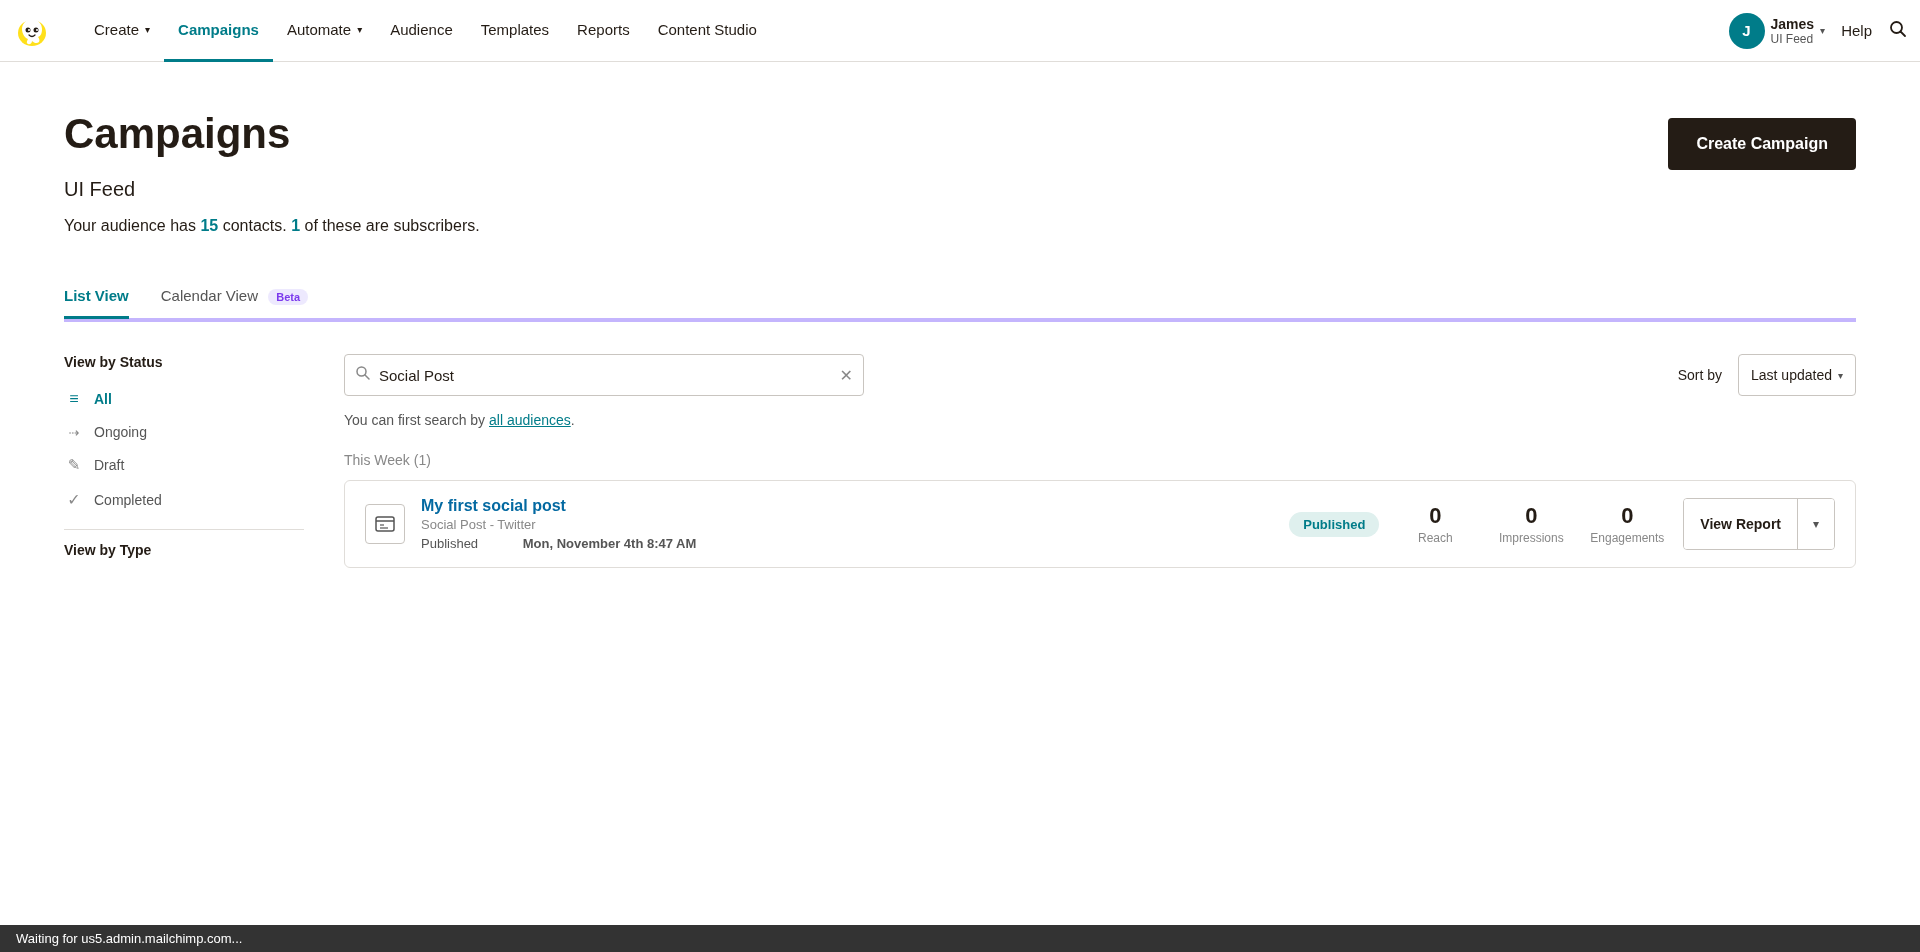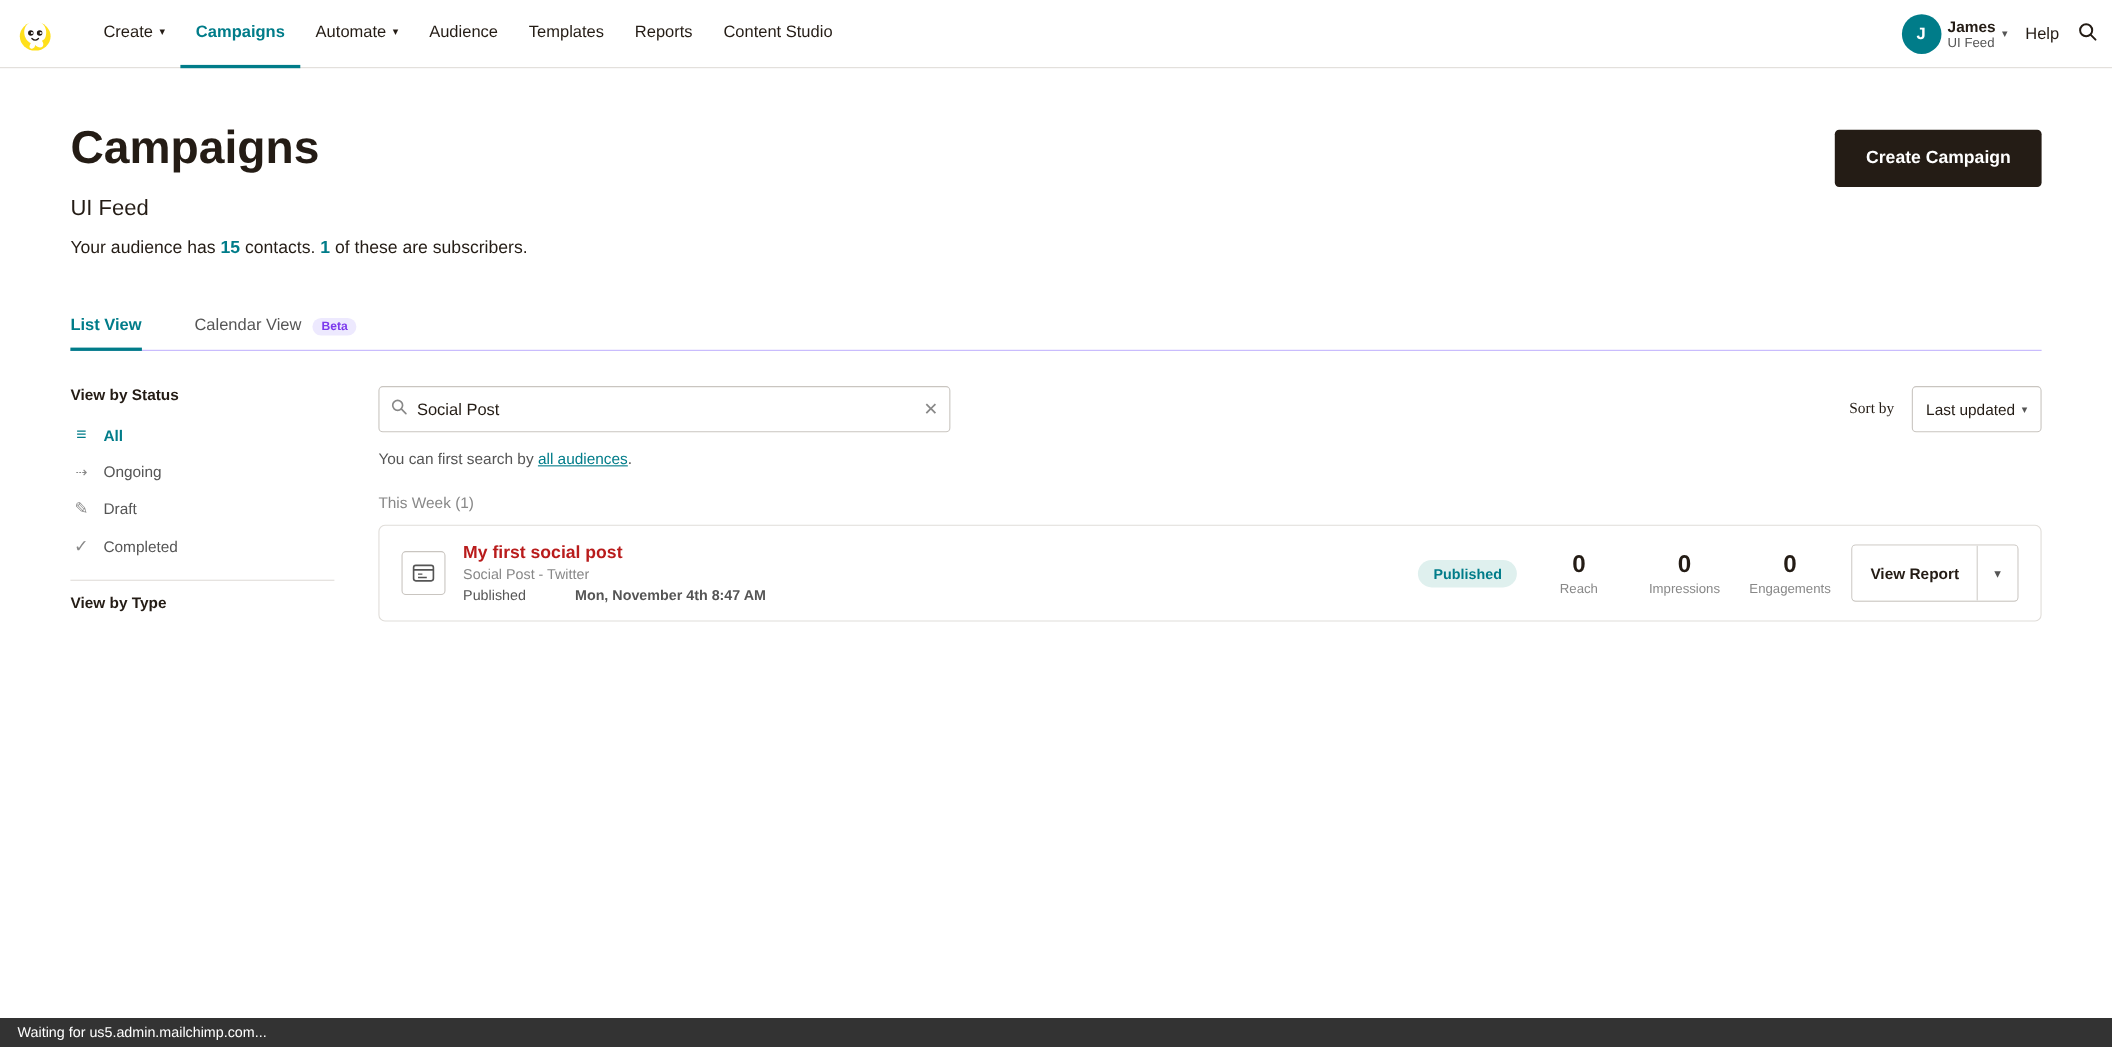--- a/index.html
+++ b/index.html
@@ -35,21 +35,21 @@
     .nav-search { cursor: pointer; color: #241c15; }
 
     
     .main { padding: 48px 64px 40px; }
     .page-title { font-size: 42px; font-weight: 700; color: #241c15; margin-bottom: 8px; }
     .audience-name { font-size: 20px; color: #241c15; margin-bottom: 16px; }
     .audience-info { font-size: 16px; color: #241c15; margin-bottom: 40px; }
     .audience-info .count-green { color: #007c89; font-weight: 700; }
 
     
-    .tabs { display: flex; align-items: center; gap: 48px; border-bottom: 1px solid #c4b5fd; margin-bottom: 32px; }
+    .tabs { display: flex; align-items: center; gap: 32px; border-bottom: 4px solid #c4b5fd; margin-bottom: 32px; }
     .tab {
       padding: 12px 0; font-size: 15px; cursor: pointer; color: #555;
       border-bottom: 3px solid transparent; margin-bottom: -1px;
     }
     .tab.active { color: #007c89; border-bottom: 3px solid #007c89; font-weight: 600; }
     .tab-badge {
       background: #ede9fe; color: #7c3aed; font-size: 11px; font-weight: 700;
       padding: 2px 8px; border-radius: 999px; margin-left: 6px;
     }
 
@@ -57,21 +57,21 @@
     .filter-row { display: flex; align-items: center; gap: 16px; margin-bottom: 16px; }
     .search-box {
       display: flex; align-items: center; border: 1px solid #c9c5c0; border-radius: 4px;
       padding: 0 10px; height: 42px; width: 520px; gap: 8px; background: #fff;
     }
     .search-box input {
       border: none; outline: none; font-size: 15px; flex: 1; color: #241c15;
     }
     .search-icon { color: #888; font-size: 16px; }
     .clear-icon { color: #888; cursor: pointer; font-size: 16px; }
-    .sort-by-label { margin-left: auto; font-size: 14px; color: #241c15; white-space: nowrap; font-family: Liberation Serif, serif; }
+    .sort-by-label { margin-left: auto; font-size: 14px; color: #241c15; white-space: nowrap; }
     .sort-dropdown {
       display: flex; align-items: center; gap: 6px;
       border: 1px solid #c9c5c0; border-radius: 4px; padding: 0 12px;
       height: 42px; cursor: pointer; font-size: 14px; color: #241c15;
       background: #fff; white-space: nowrap;
     }
     .sort-dropdown .chevron { font-size: 10px; color: #555; }
 
     
     .also-search { font-size: 14px; color: #555; margin-bottom: 24px; }
@@ -83,21 +83,21 @@
       display: flex; align-items: center;
       border: 1px solid #e0ddd9; border-radius: 6px; padding: 16px 20px;
       gap: 16px; background: #fff;
     }
     .campaign-icon {
       width: 40px; height: 40px; border: 1px solid #c9c5c0; border-radius: 4px;
       display: flex; align-items: center; justify-content: center; flex-shrink: 0;
       color: #555;
     }
     .campaign-main { flex: 1; min-width: 0; }
-    .campaign-name { font-size: 16px; color: #b91c1c; font-weight: 600; cursor: pointer; }
+    .campaign-name { font-size: 16px; color: #0369a1; font-weight: 600; cursor: pointer; }
     .campaign-type { font-size: 13px; color: #888; margin-top: 2px; }
     .campaign-date { font-size: 13px; color: #555; margin-top: 4px; }
     .campaign-date strong { font-weight: 600; padding-left: 41px; }
     .status-badge {
       padding: 5px 14px; border-radius: 999px; font-size: 13px; font-weight: 700;
       background: #dff0ee; color: #007c89; white-space: nowrap;
     }
     .metric { text-align: center; min-width: 80px; }
     .metric-value { font-size: 22px; font-weight: 700; color: #241c15; }
     .metric-label { font-size: 12px; color: #888; margin-top: 2px; }

